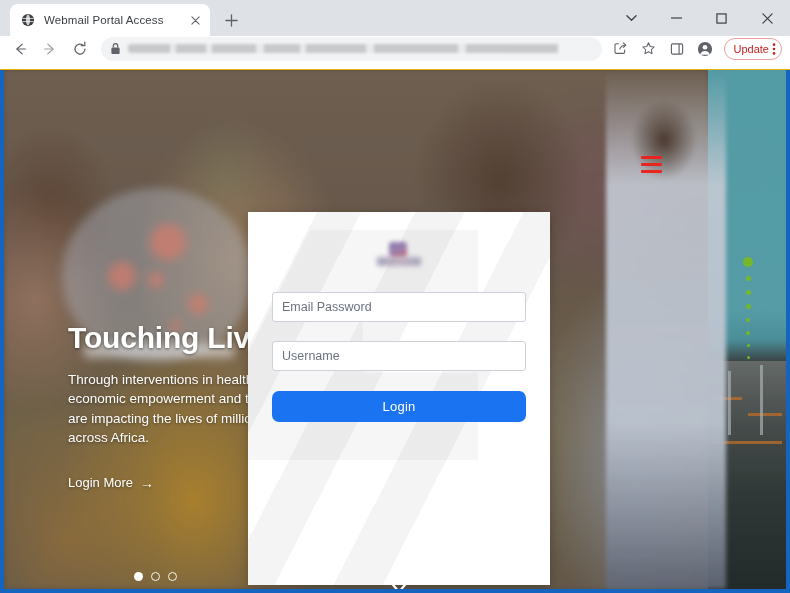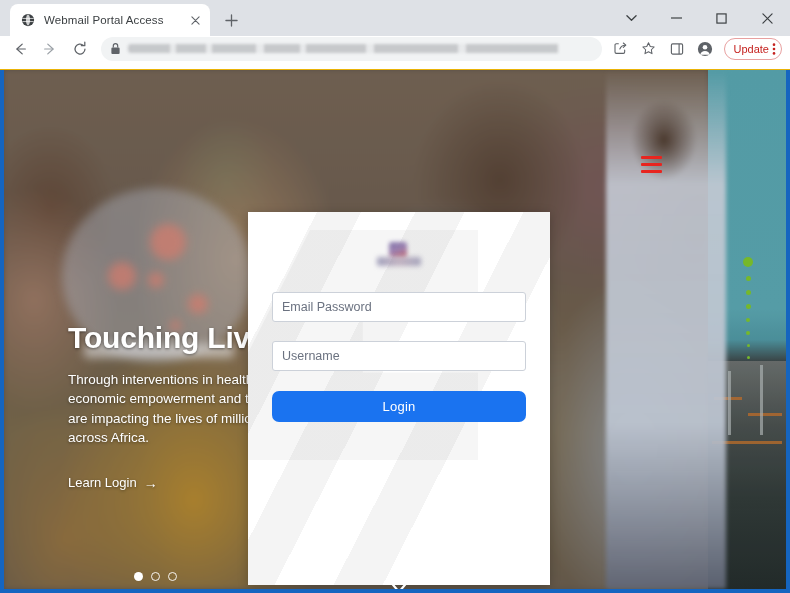--- a/index.html
+++ b/index.html
@@ -535,21 +535,21 @@
         <i></i>
           <i></i>
           <i></i>
       </div>
 
       <div class="hero-copy">
         <div class="hero-title">Touching Lives</div>
         <div class="hero-body">Through interventions in health, education, economic empowerment and the environment, we are impacting the lives of millions of people across Africa.</div>
       </div>
       <div class="hero-link">
-        <span>Learn Login</span>
+        <span>Login More</span>
         <span class="arw">→</span>
       </div>
 
       <div class="dots">
         <span class="dot on"></span>
         <span class="dot"></span>
         <span class="dot"></span>
       </div>
 
       <div class="modal">

